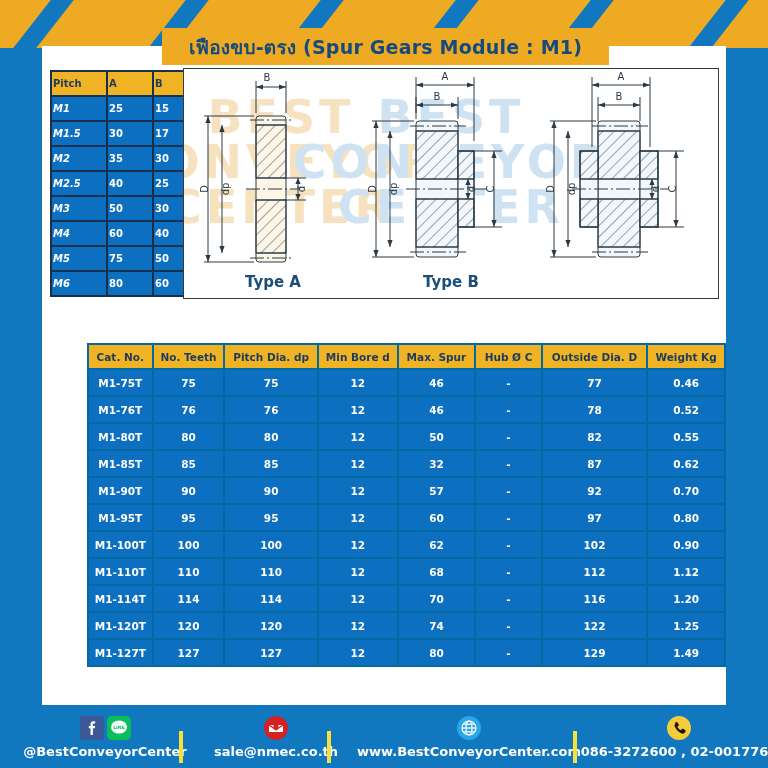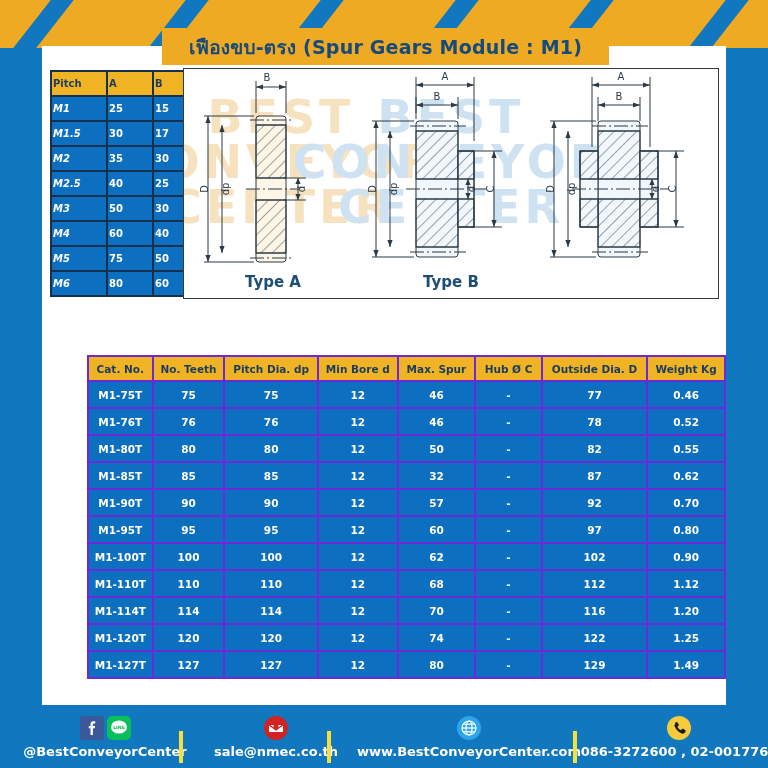--- a/index.html
+++ b/index.html
@@ -110,24 +110,24 @@
     bottom: 7px; left: 0; width: 100%;
     text-align: center;
     font-size: 15px; font-weight: bold;
     color: #1d4e77;
     margin-top: 36px;
   }
 
   
   .spec-table {
     position: absolute;
-    left: 45px; top: 309px;
+    left: 45px; top: 297px;
     border-collapse: separate;
     border-spacing: 2px;
-    background: #6d28d9;
+    background: #0369a1;
   }
   .spec-table th {
     background: #f0b323; color: #1b3c5e;
     font-size: 10.5px; font-weight: bold;
     height: 23px;
     padding: 0 4px;
     text-align: center; white-space: nowrap;
   }
   .spec-table td {
     background: #0d6fc0; color: #ffffff;

